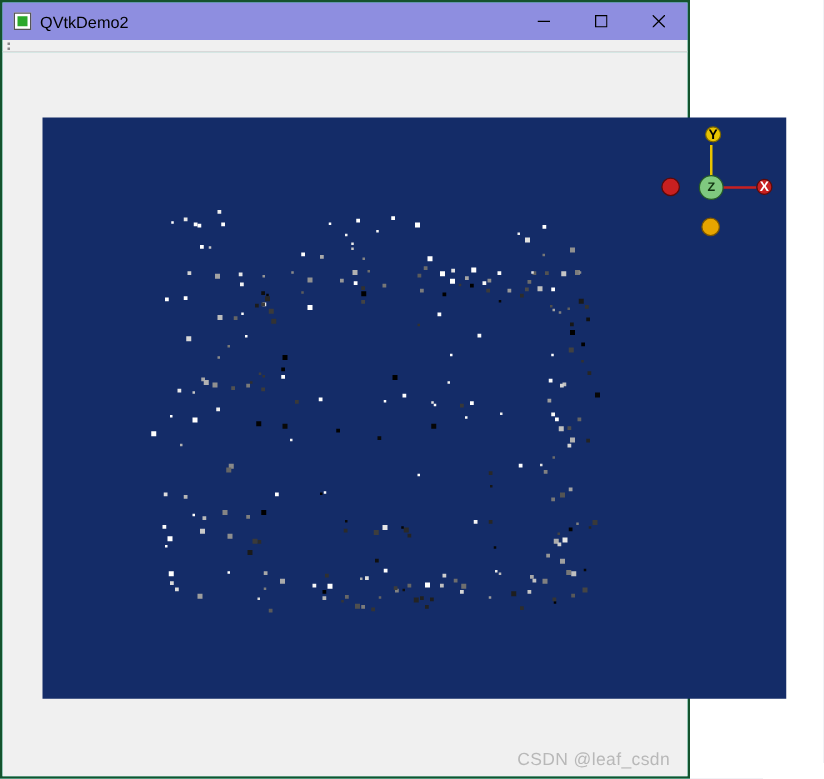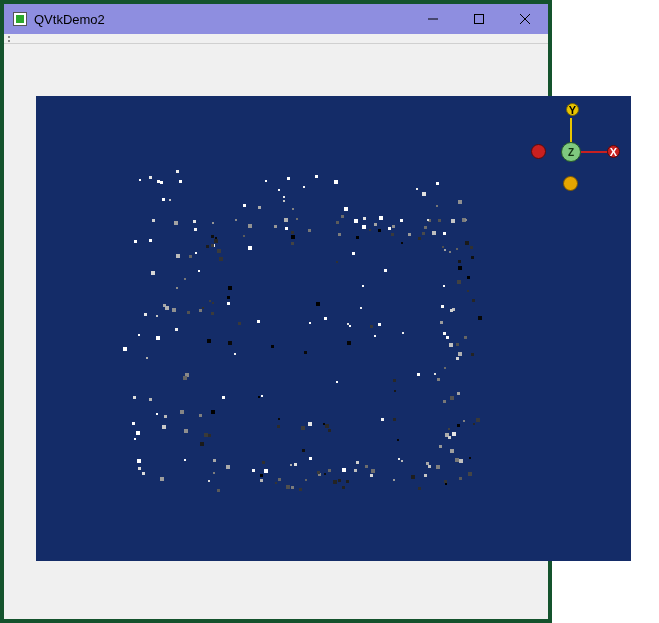--- a/index.html
+++ b/index.html
@@ -6,21 +6,21 @@
   html, body {
     margin: 0; padding: 0;
     width: 659px; height: 623px;
     font-family: "Segoe UI", "Microsoft YaHei", Arial, sans-serif;
     font-size: 12px;
     background: #fff;
     overflow: hidden;
   }
   .window {
     width: 552px; height: 623px;
-    border: 4px solid #14532d;
+    border: 2px solid #14532d;
     display: flex; flex-direction: column;
     background: #5eead4;
   }
   .titlebar {
     height: 30px;
     background: #8e8ee0;
     display: flex; align-items: center;
     color: #111;
     padding: 0 0 0 8px;
     flex: 0 0 auto;
@@ -463,14 +463,15 @@
         </div>
         <div class="label lbl-y">
           <span>Y</span>
         </div>
         <div class="label lbl-x">
           <span>X</span>
         </div>
       </div>
     </div>
 
+    <div class="watermark">CSDN @leaf_csdn</div>
   </div>
 </div>
 
 </body></html>

